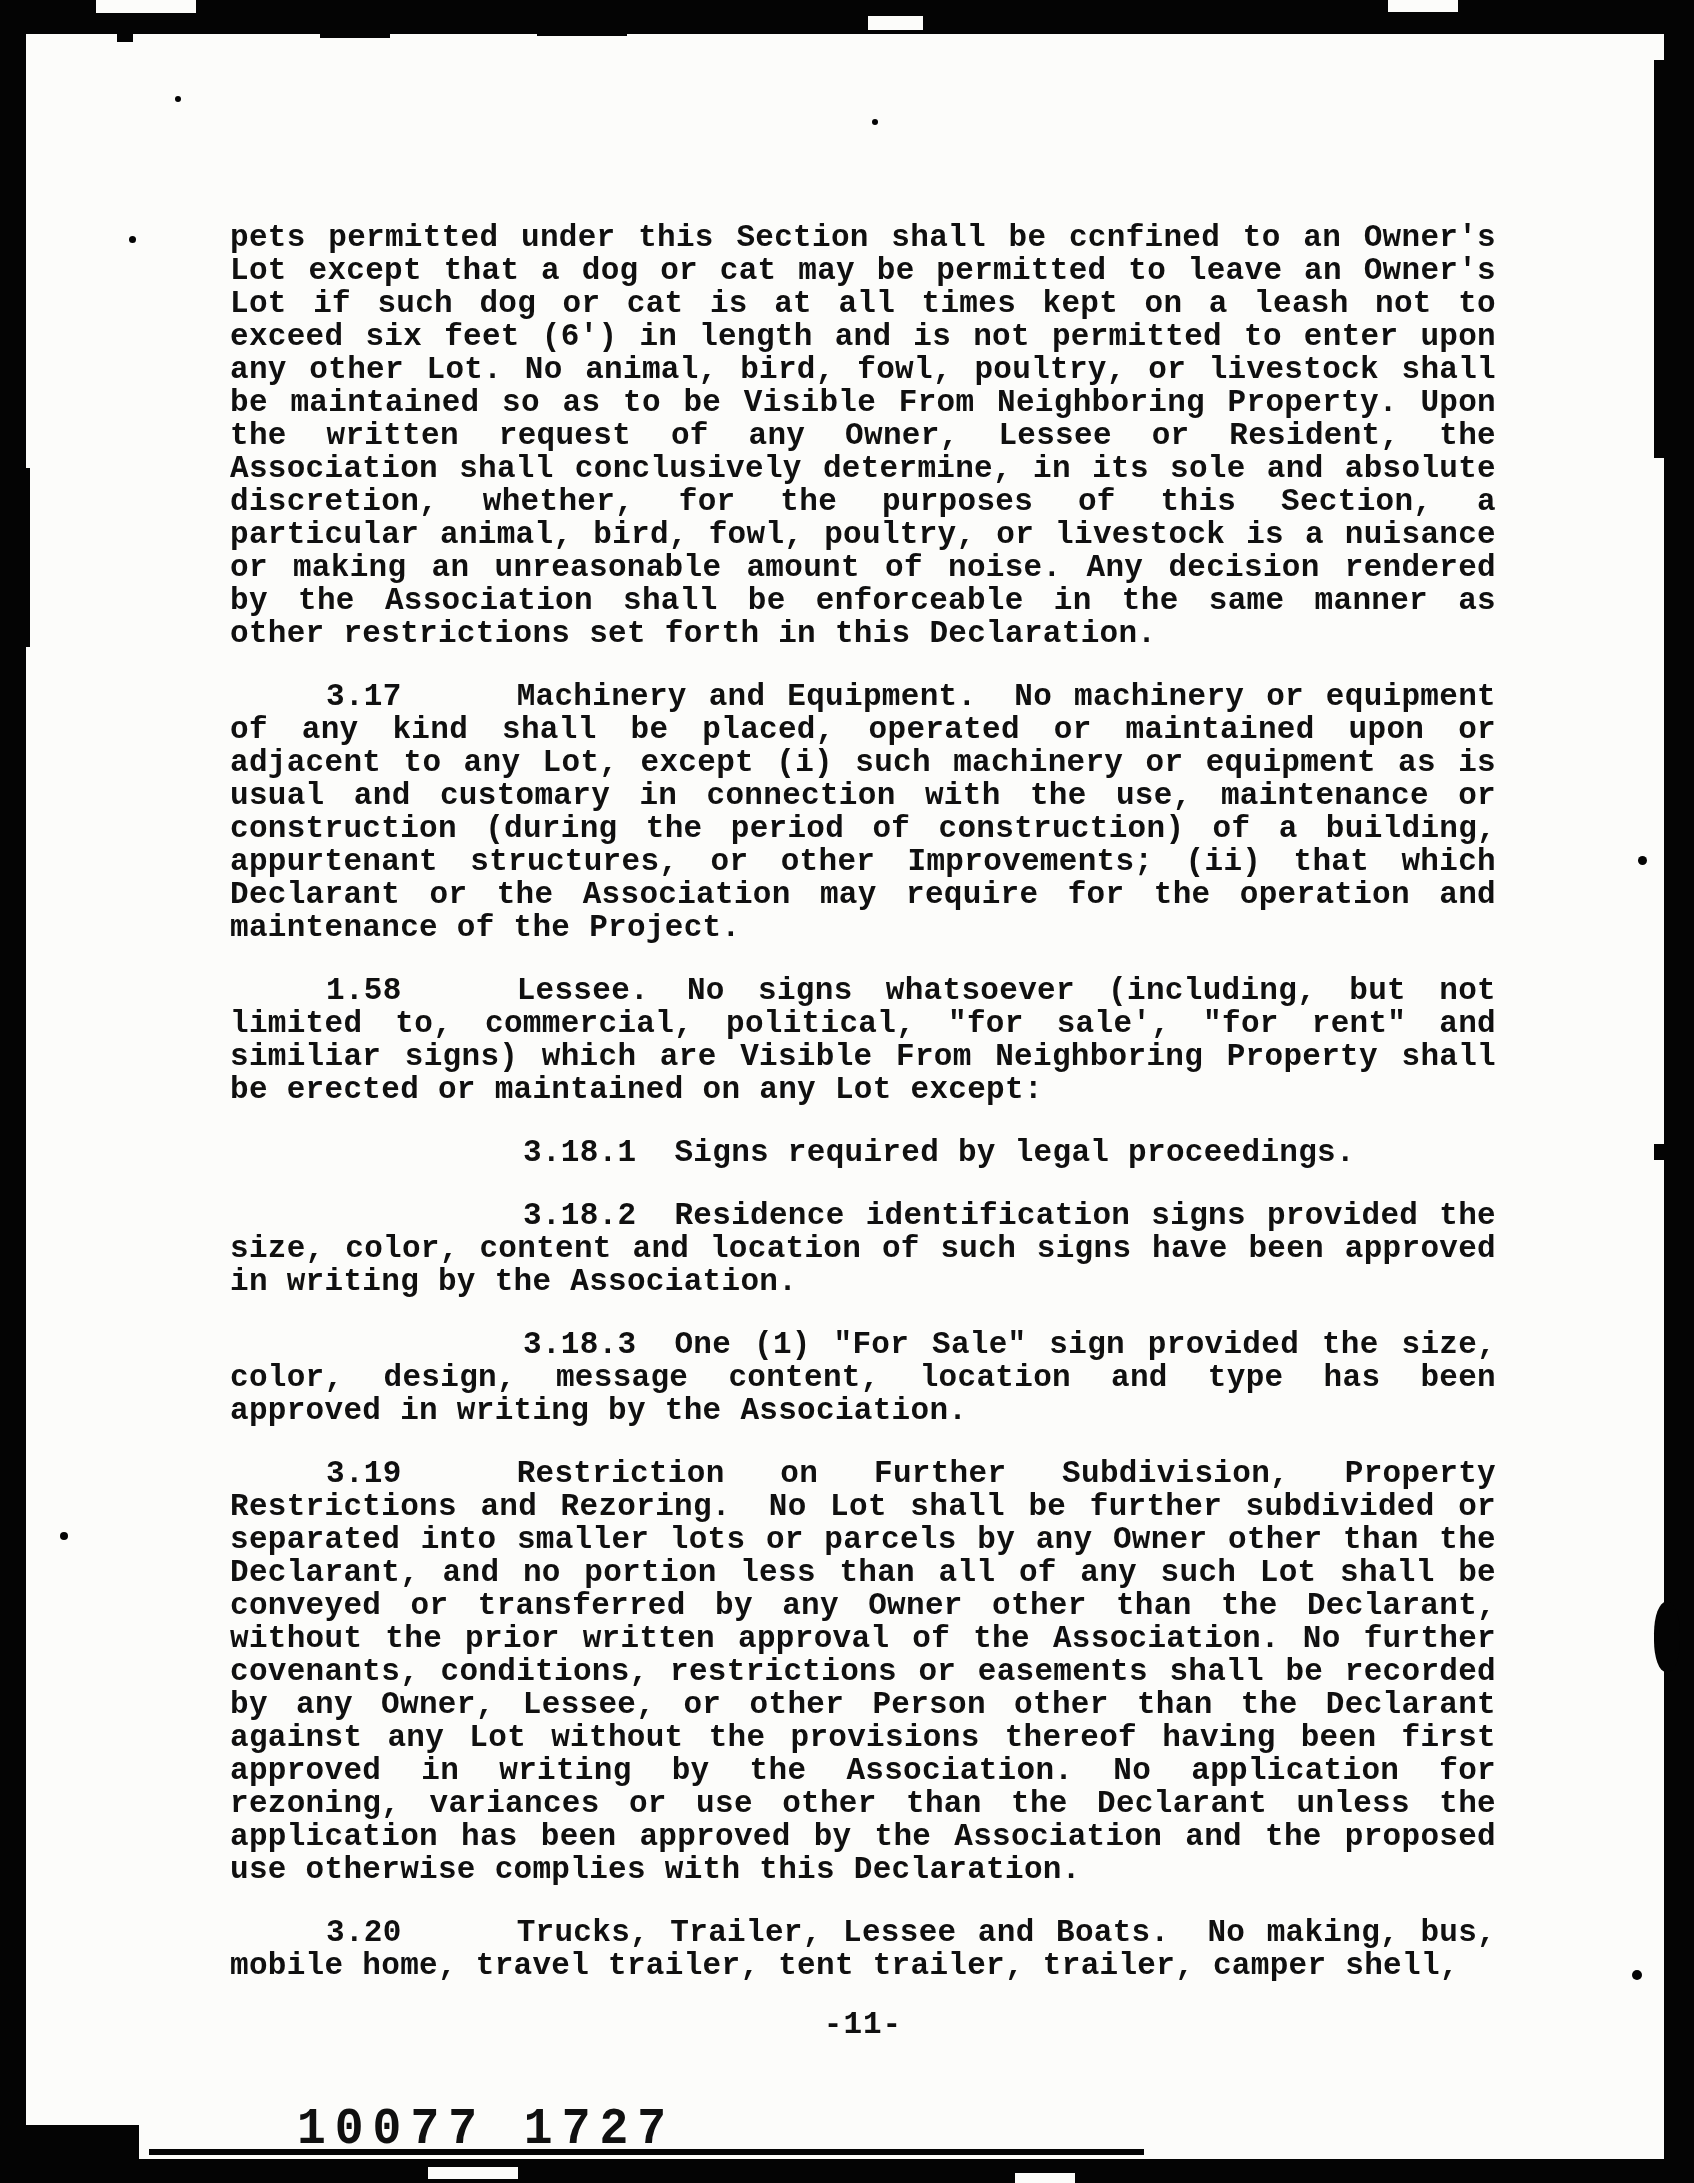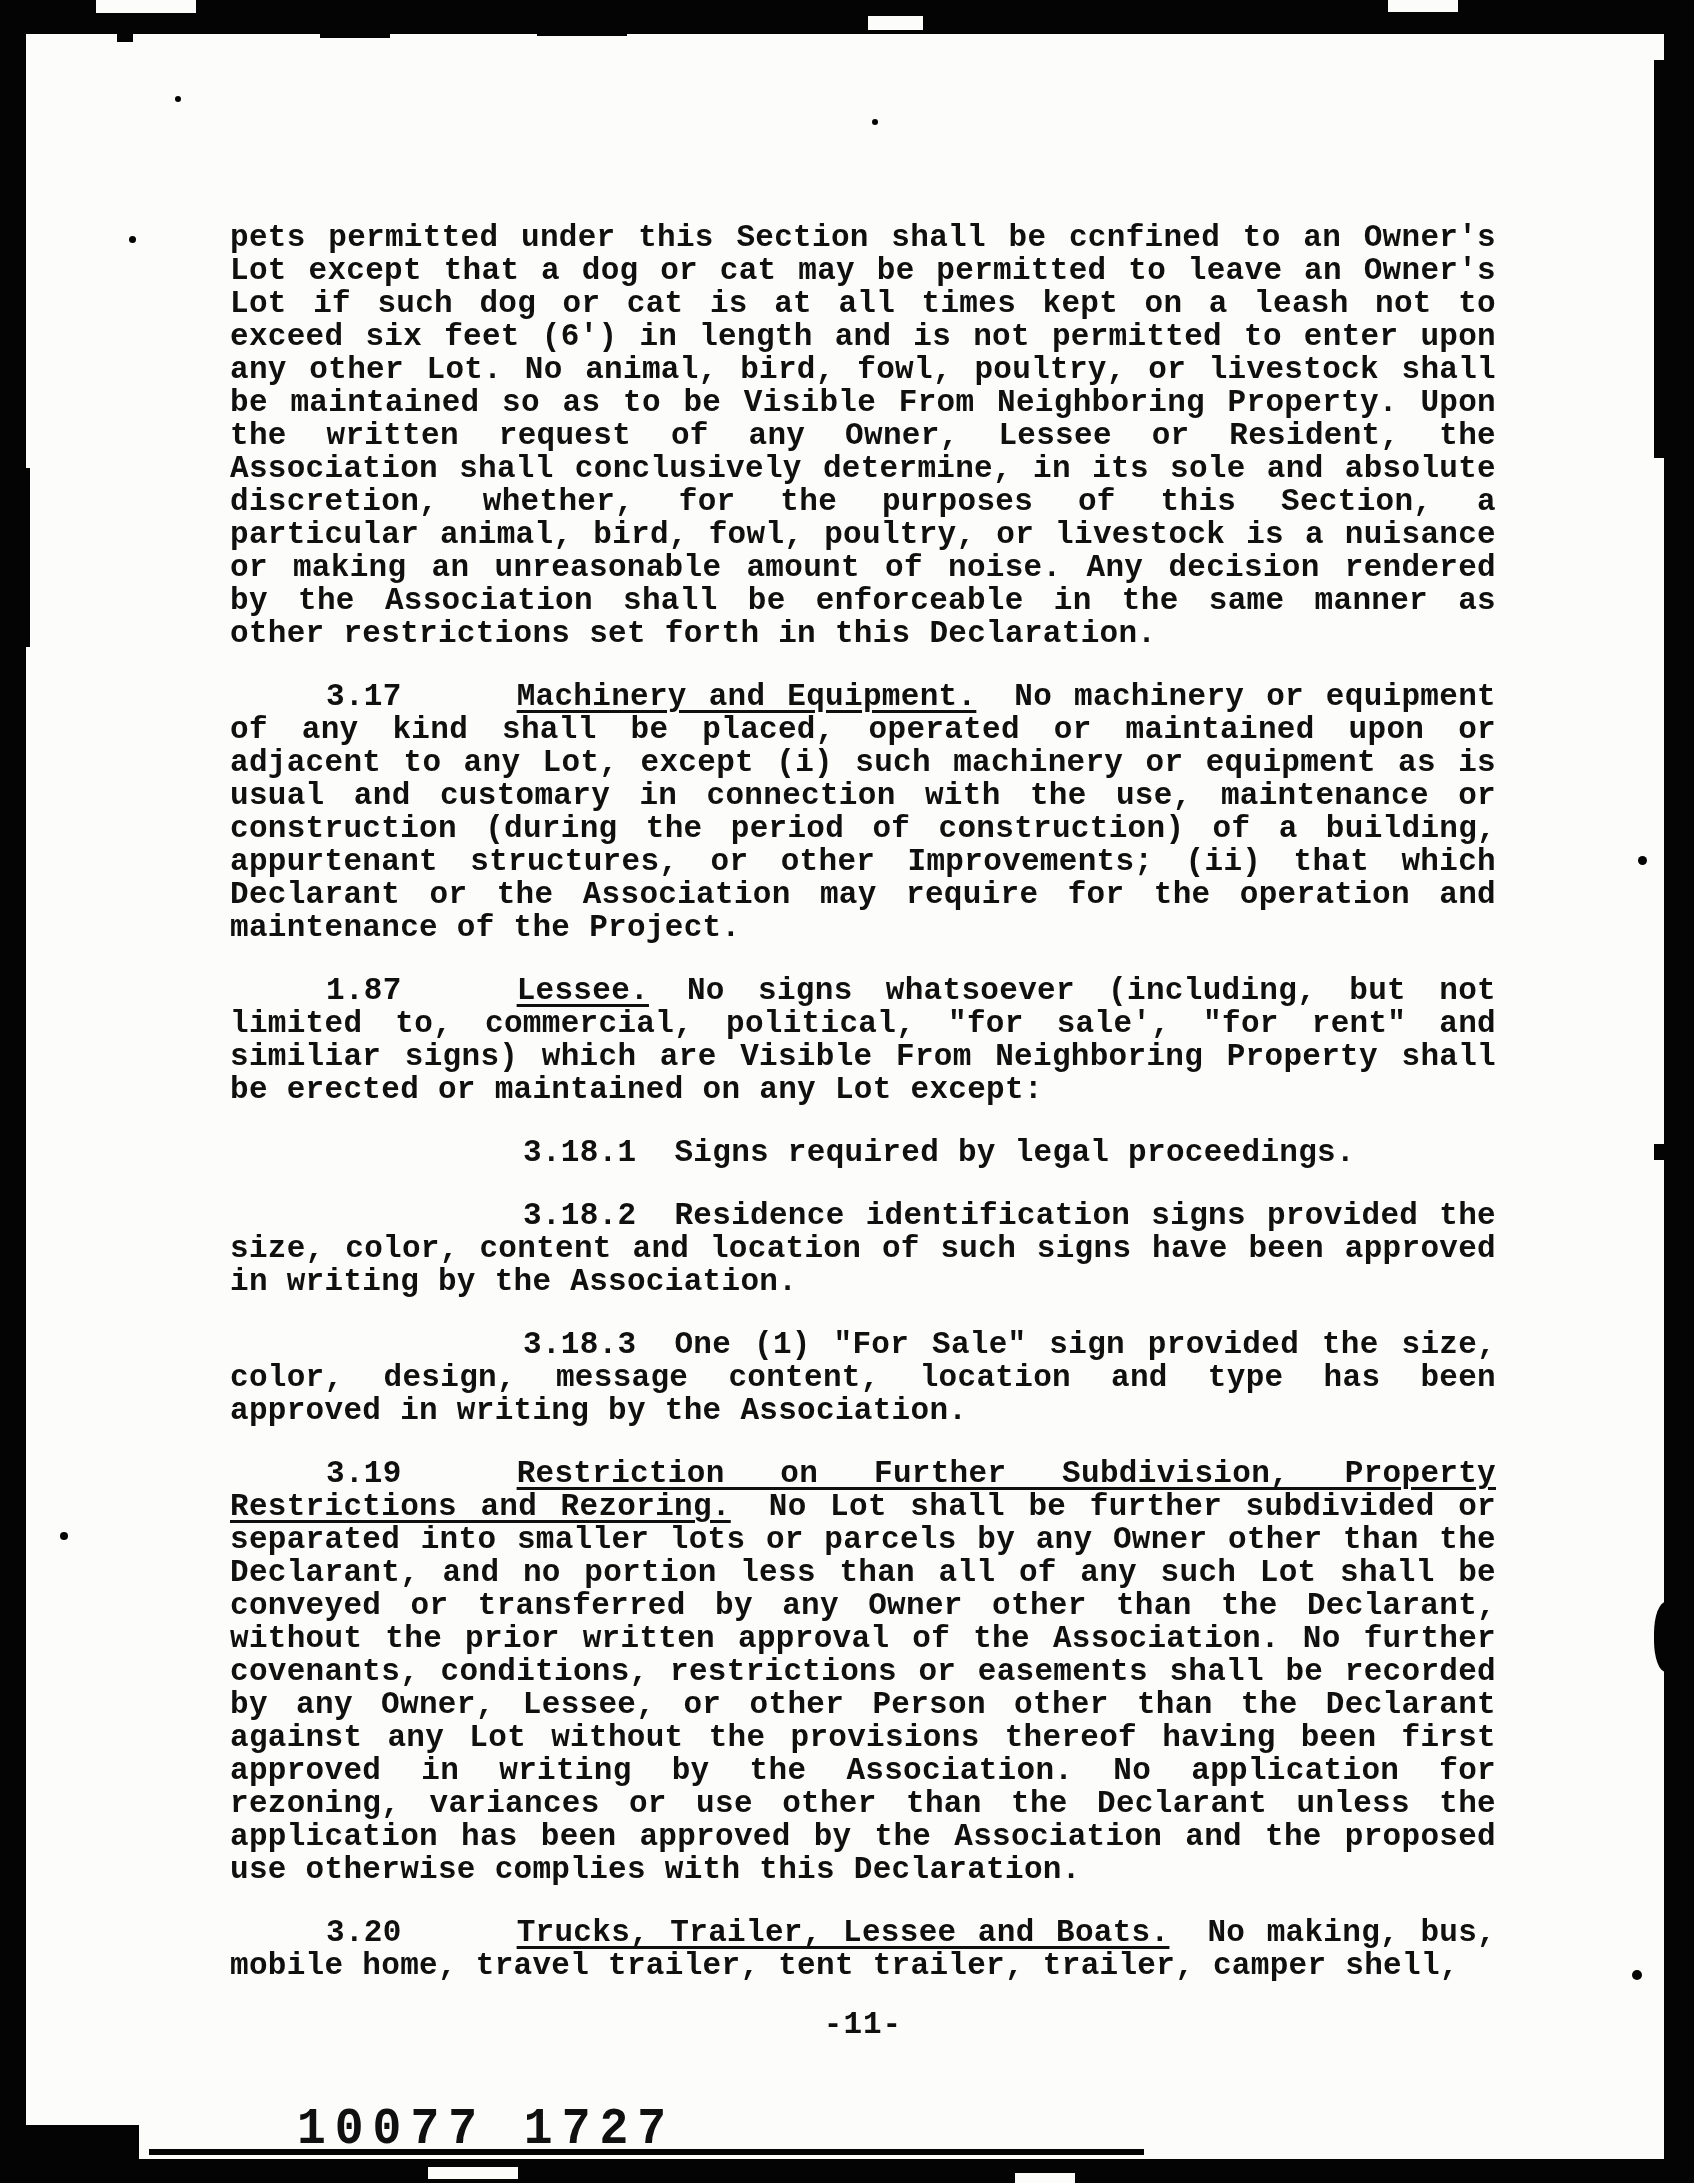--- a/index.html
+++ b/index.html
@@ -31,21 +31,20 @@
   }
   .para{
     margin:0 0 30px 0;
     text-align:justify;
   }
   .sec{text-indent:96px;}
   .sub{text-indent:293px;}
   .g2{display:inline-block;width:38px;}
   .g6{display:inline-block;width:115px;}
   .heading{
-    text-decoration:underline;
     text-decoration-thickness:3px;
     text-underline-offset:5px;
   }
   .page-number{
     position:absolute;
     top:1973px;left:204px;width:1266px;
     text-align:center;
     color:var(--ink);
     font-size:31px;font-weight:700;letter-spacing:1px;
   }
@@ -96,21 +95,21 @@
 <div class="screen">
 
   <div class="page">
 
     <div class="text-block">
 
       <p class="para"><span>pets permitted under this Section shall be ccnfined to an Owner's Lot except that a dog or cat may be permitted to leave an Owner's Lot if such dog or cat is at all times kept on a leash not to exceed six feet (6') in length and is not permitted to enter upon any other Lot. No animal, bird, fowl, poultry, or livestock shall be maintained so as to be Visible From Neighboring Property. Upon the written request of any Owner, Lessee or Resident, the Association shall conclusively determine, in its sole and absolute discretion, whether, for the purposes of this Section, a particular animal, bird, fowl, poultry, or livestock is a nuisance or making an unreasonable amount of noise. Any decision rendered by the Association shall be enforceable in the same manner as other restrictions set forth in this Declaration.</span></p>
 
       <p class="para sec"><span class="num">3.17</span><span class="g6"></span><span class="heading">Machinery and Equipment.</span><span class="g2"></span><span>No machinery or equipment of any kind shall be placed, operated or maintained upon or adjacent to any Lot, except (i) such machinery or equipment as is usual and customary in connection with the use, maintenance or construction (during the period of construction) of a building, appurtenant structures, or other Improvements; (ii) that which Declarant or the Association may require for the operation and maintenance of the Project.</span></p>
 
-      <p class="para sec"><span class="num">1.87</span><span class="g6"></span><span class="heading">Lessee.</span><span class="g2"></span><span>No signs whatsoever (including, but not limited to, commercial, political, "for sale', "for rent" and similiar signs) which are Visible From Neighboring Property shall be erected or maintained on any Lot except:</span></p>
+      <p class="para sec"><span class="num">1.58</span><span class="g6"></span><span class="heading">Lessee.</span><span class="g2"></span><span>No signs whatsoever (including, but not limited to, commercial, political, "for sale', "for rent" and similiar signs) which are Visible From Neighboring Property shall be erected or maintained on any Lot except:</span></p>
 
       <p class="para sub"><span class="num">3.18.1</span><span class="g2"></span><span>Signs required by legal proceedings.</span></p>
 
       <p class="para sub"><span class="num">3.18.2</span><span class="g2"></span><span>Residence identification signs provided the size, color, content and location of such signs have been approved in writing by the Association.</span></p>
 
       <p class="para sub"><span class="num">3.18.3</span><span class="g2"></span><span>One (1) "For Sale" sign provided the size, color, design, message content, location and type has been approved in writing by the Association.</span></p>
 
       <p class="para sec"><span class="num">3.19</span><span class="g6"></span><span class="heading">Restriction on Further Subdivision, Property Restrictions and Rezoring.</span><span class="g2"></span><span>No Lot shall be further subdivided or separated into smaller lots or parcels by any Owner other than the Declarant, and no portion less than all of any such Lot shall be conveyed or transferred by any Owner other than the Declarant, without the prior written approval of the Association. No further covenants, conditions, restrictions or easements shall be recorded by any Owner, Lessee, or other Person other than the Declarant against any Lot without the provisions thereof having been first approved in writing by the Association. No application for rezoning, variances or use other than the Declarant unless the application has been approved by the Association and the proposed use otherwise complies with this Declaration.</span></p>
 
       <p class="para sec"><span class="num">3.20</span><span class="g6"></span><span class="heading">Trucks, Trailer, Lessee and Boats.</span><span class="g2"></span><span>No making, bus, mobile home, travel trailer, tent trailer, trailer, camper shell,</span></p>

